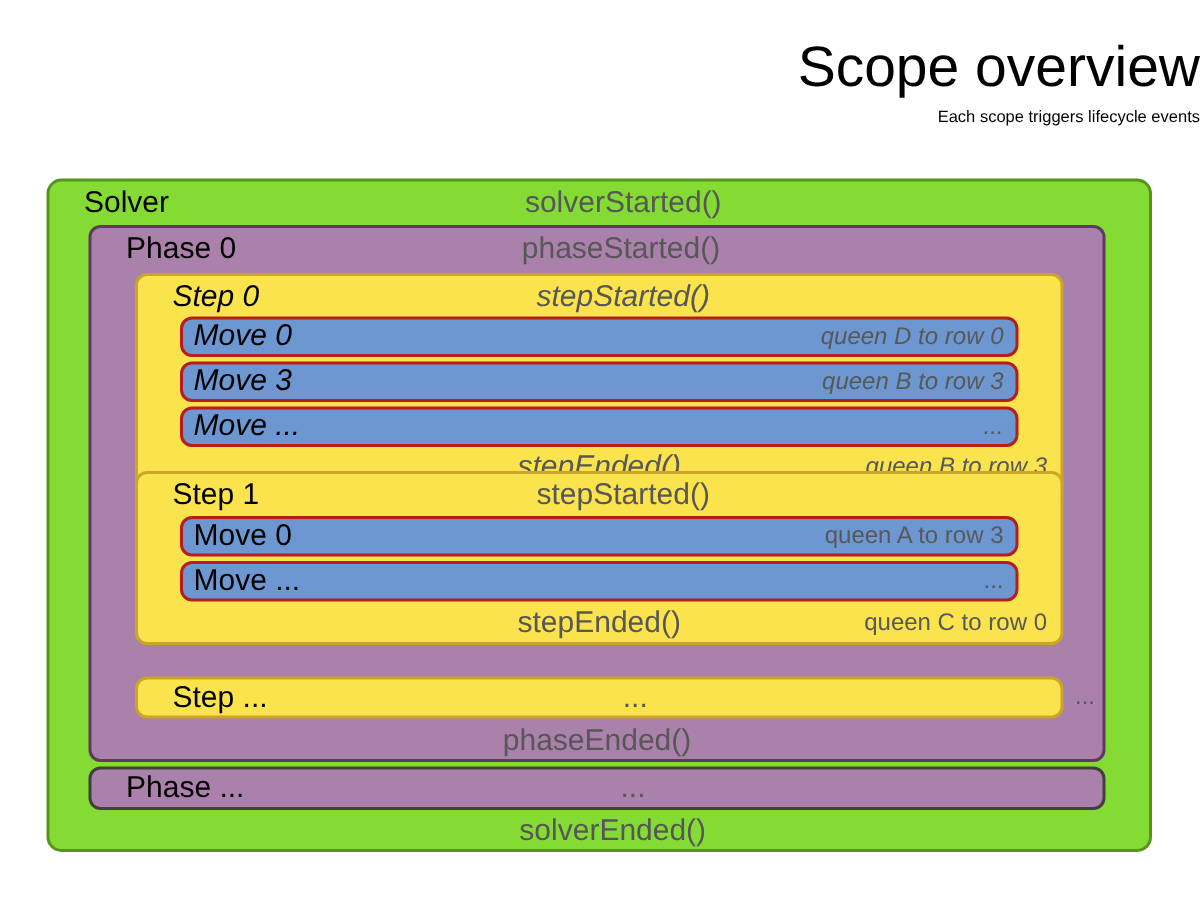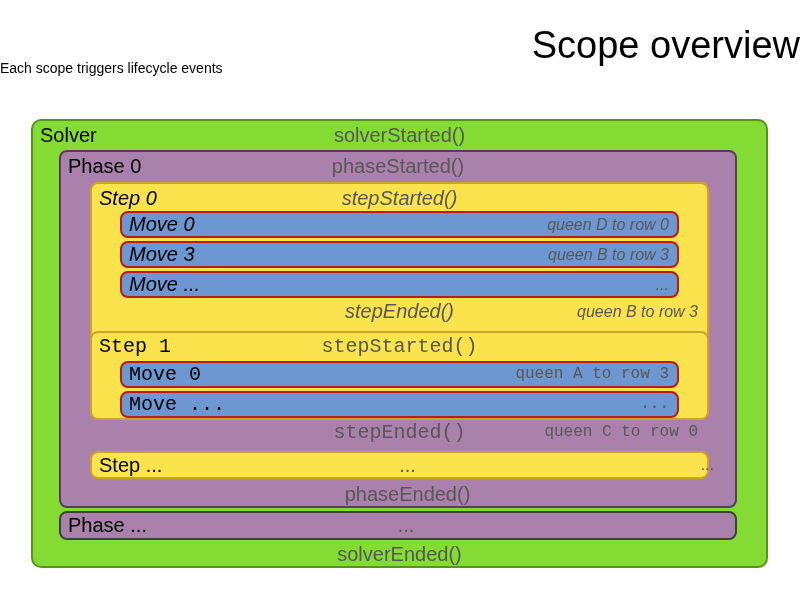--- a/index.html
+++ b/index.html
@@ -15,24 +15,24 @@
     position: absolute;
     top: 24px; left: 0;
     width: 100%;
     text-align: right;
     font-size: 38px;
     color: #000000;
     letter-spacing: 0px;
   }
   .subtitle {
     position: absolute;
-    top: 60px; left: 0;
+    top: 72px; left: 0;
     width: 100%;
-    text-align: left;
-    font-size: 14px;
+    text-align: right;
+    font-size: 11px;
     color: #000000;
   }
   .box { position: absolute; box-sizing: border-box; }
 
   .solver-box {
     left: 31px; top: 119px;
     width: 737px; height: 449px;
     background: #84DB34;
     border: 2px solid #56951C;
     border-radius: 10px;
@@ -52,39 +52,39 @@
     border-radius: 8px;
   }
   .step-box {
     left: 29px;
     width: 619px;
     background: #FAE34C;
     border: 2px solid #CDA42A;
     border-radius: 8px;
   }
   .step0-box { top: 30px; height: 160px; font-style: italic; }
-  .step1-box { top: 179px; height: 89px; font-family: Liberation Mono, monospace; }
+  .step1-box { top: 162px; height: 116px; }
   .step-more-box { top: 299px; height: 28px; }
 
   .move-box {
     left: 28px;
     width: 559px; height: 27px;
     background: #6D97D0;
     border: 2px solid #b91c1c;
     border-radius: 8px;
   }
 
   .row {
     position: absolute;
     left: 0; width: 100%;
     height: 28px;
     line-height: 28px;
     white-space: nowrap;
   }
-  .hdr { top: 0; }
+  .hdr { top: 0; margin-left: 16px; }
   .scope-label {
     position: absolute;
     left: 7px; top: 0;
     font-size: 20px;
     color: #000000;
   }
   .event {
     position: absolute;
     left: 0; top: 0;
     width: 100%;
@@ -110,22 +110,22 @@
   .move-detail {
     position: absolute;
     right: 8px; top: 0;
     font-size: 16px;
     color: #58585A;
     line-height: 23px;
   }
 
   .step0-footer { top: 114px; height: 27px; line-height: 27px; }
   .step1-footer { top: 86px;  height: 27px; line-height: 27px; }
-  .phase-footer { top: 328px; height: 28px; padding-left: 19px; }
-  .solver-footer { top: 419px; height: 28px; }
+  .phase-footer { top: 328px; height: 28px; }
+  .solver-footer { top: 419px; height: 28px; padding-left: 18px; }
   .stub-row { height: 16px; line-height: 24px; padding-left: 16px; }
 </style>
 </head>
 <body>
 
 <div class="canvas">
 
   <div class="title">Scope overview</div>
   <div class="subtitle">Each scope triggers lifecycle events</div>
 

